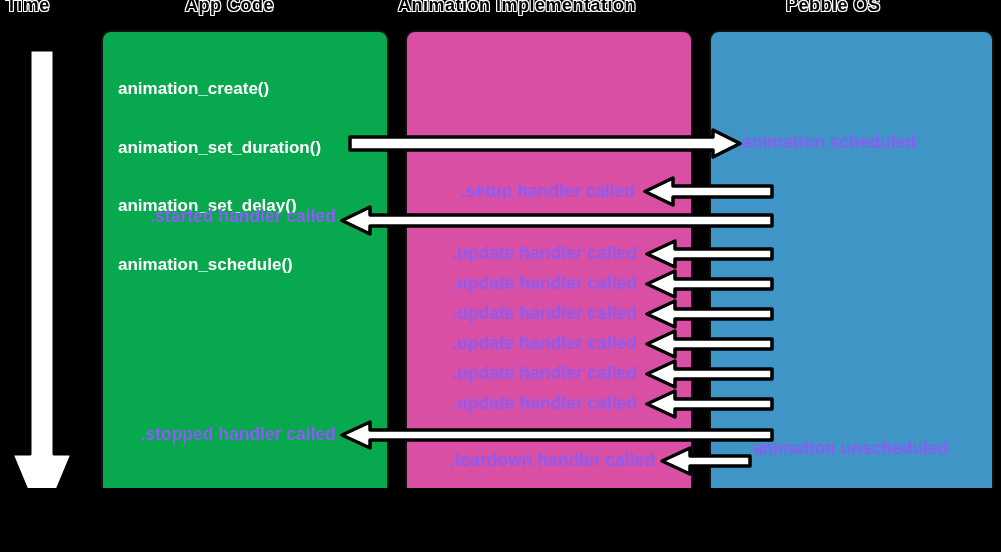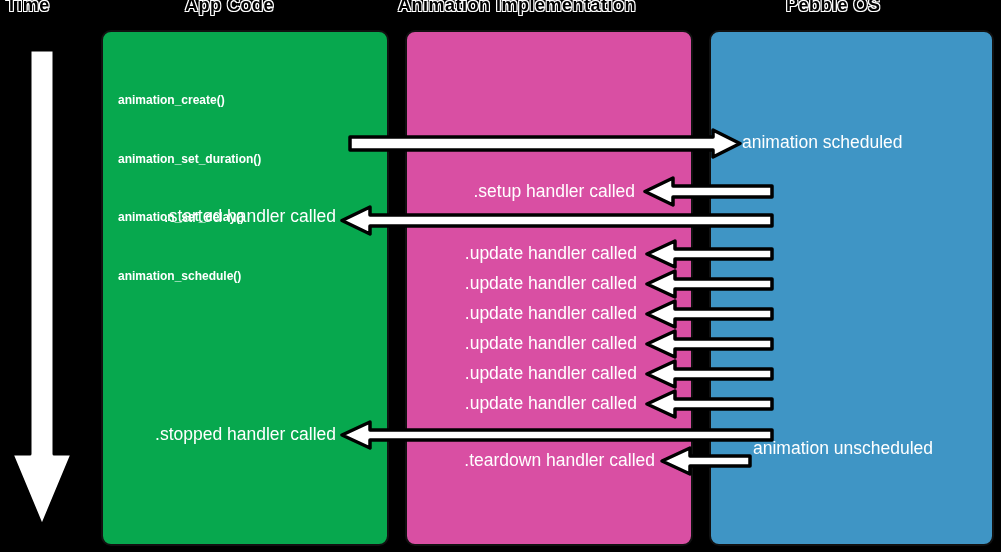--- a/index.html
+++ b/index.html
@@ -4,21 +4,21 @@
 <title>Pebble Animation Sequence Diagram</title>
 <style>
   html, body {
     margin: 0;
     padding: 0;
     background: #000000;
   }
   #stage {
     position: relative;
     width: 1001px;
-    height: 552px;
+    height: 488px;
     background: #000000;
     overflow: hidden;
     font-family: "Liberation Sans", sans-serif;
   }
 
   
   .col-header {
     position: absolute;
     top: -5px;
     color: #000000;
@@ -55,36 +55,36 @@
     position: absolute;
     left: 6px;
     top: 44px;
     width: 72px;
     height: 490px;
   }
 
   
   .msg-label {
     position: absolute;
-    color: #ffffff;
+    color: #8b5cf6;
     font-size: 17.5px;
-    font-weight: normal;
+    font-weight: bold;
     white-space: nowrap;
     line-height: 1;
   }
   .msg-label.right  { text-align: left; }
   .msg-label.ralign { text-align: center; transform: translateX(-100%); }
 
   
   #code-block {
     position: absolute;
     left: 118px;
-    top: 52px;
+    top: 40px;
     color: #ffffff;
-    font-size: 12px;
+    font-size: 17px;
     font-weight: bold;
     line-height: 19.5px;
     white-space: pre;
   }
   #code-block div { white-space: nowrap; }
 
   
   #arrows {
     position: absolute;
     left: 0; top: 0;

